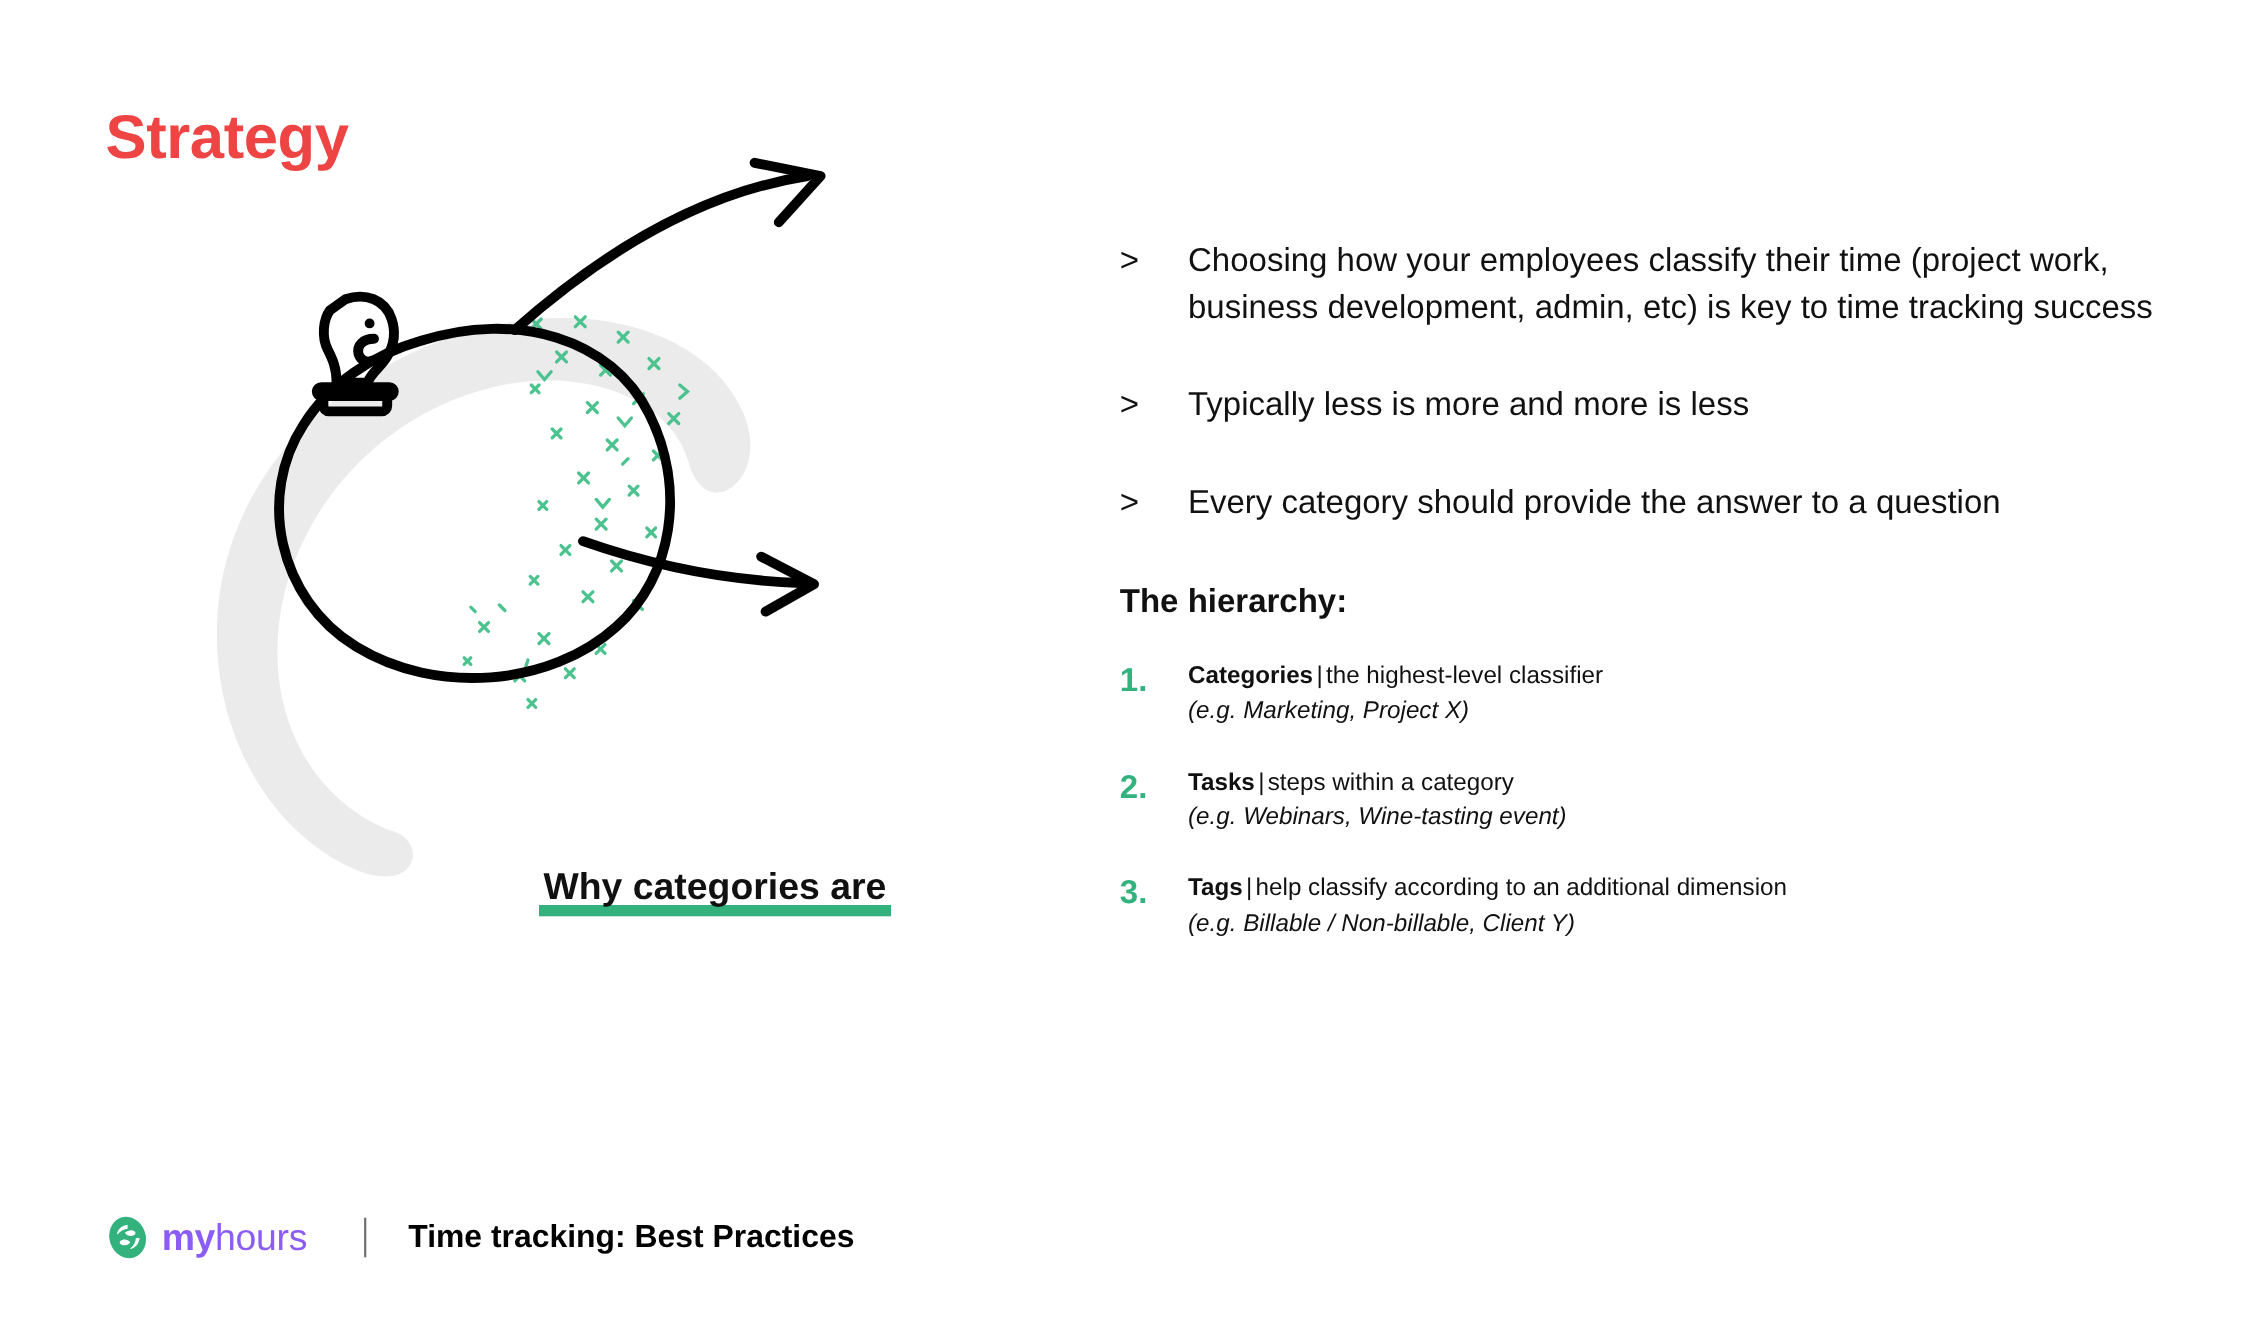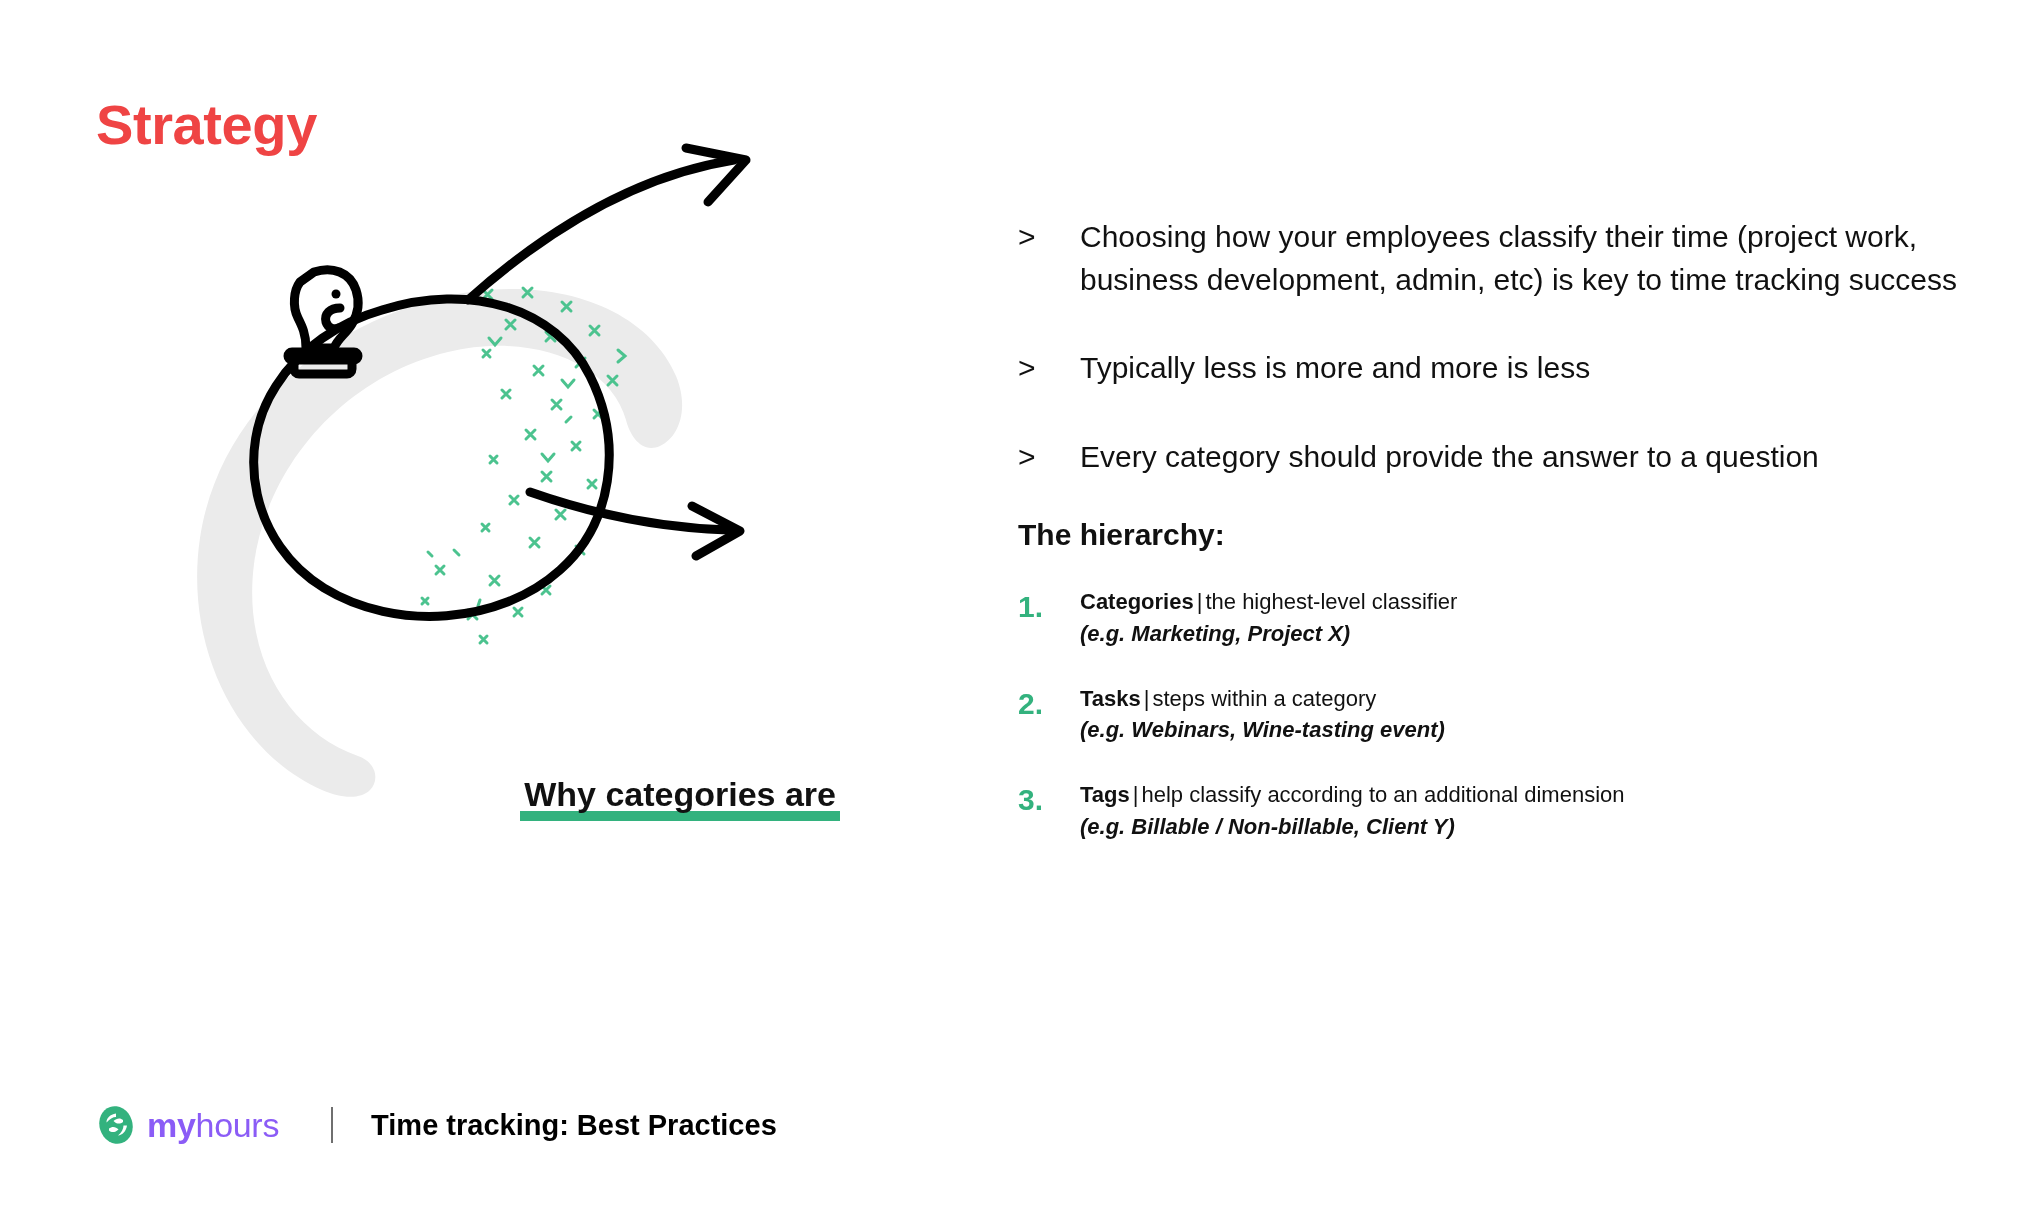--- a/index.html
+++ b/index.html
@@ -42,23 +42,23 @@
   #left-graphic svg {
     position: absolute;
     left: 0;
     top: 0;
     overflow: visible;
   }
 
   #circle-label {
     position: absolute;
     left: 300px;
-    top: 488px;
+    top: 500px;
     width: 350px;
-    text-align: right;
+    text-align: left;
     font-size: 34px;
     font-weight: 600;
     line-height: 1.55;
     color: #111111;
     z-index: 5;
   }
   #circle-label .hl {
     display: inline;
     background-image: linear-gradient(to top, var(--accent) 0px, var(--accent) 10px, transparent 10px);
     background-repeat: no-repeat;
@@ -91,21 +91,21 @@
   .bullet-text {
     flex: 1 1 auto;
     font-size: 30px;
     line-height: 1.42;
     color: #111111;
     font-weight: 400;
   }
   .bullet-text b { font-weight: 400; }
 
   #hierarchy-heading {
-    margin-top: 40px;
+    margin-top: 52px;
     margin-bottom: 34px;
     font-size: 30px;
     font-weight: 700;
     color: #111111;
   }
 
   .num-row {
     display: flex;
     align-items: flex-start;
     margin-bottom: 34px;
@@ -121,21 +121,21 @@
     flex: 1 1 auto;
     font-size: 22px;
     line-height: 1.42;
     color: #111111;
   }
   .num-body .lead { font-weight: 700; }
   .num-body .sep { color: #111111; font-weight: 400; padding: 0 3px; }
   .num-body .eg {
     display: block;
     font-style: italic;
-    font-weight: 700;
+    font-weight: 400;
   }
 
   
   #footer {
     position: absolute;
     left: 96px;
     bottom: 62px;
     display: flex;
     align-items: center;
     height: 46px;

